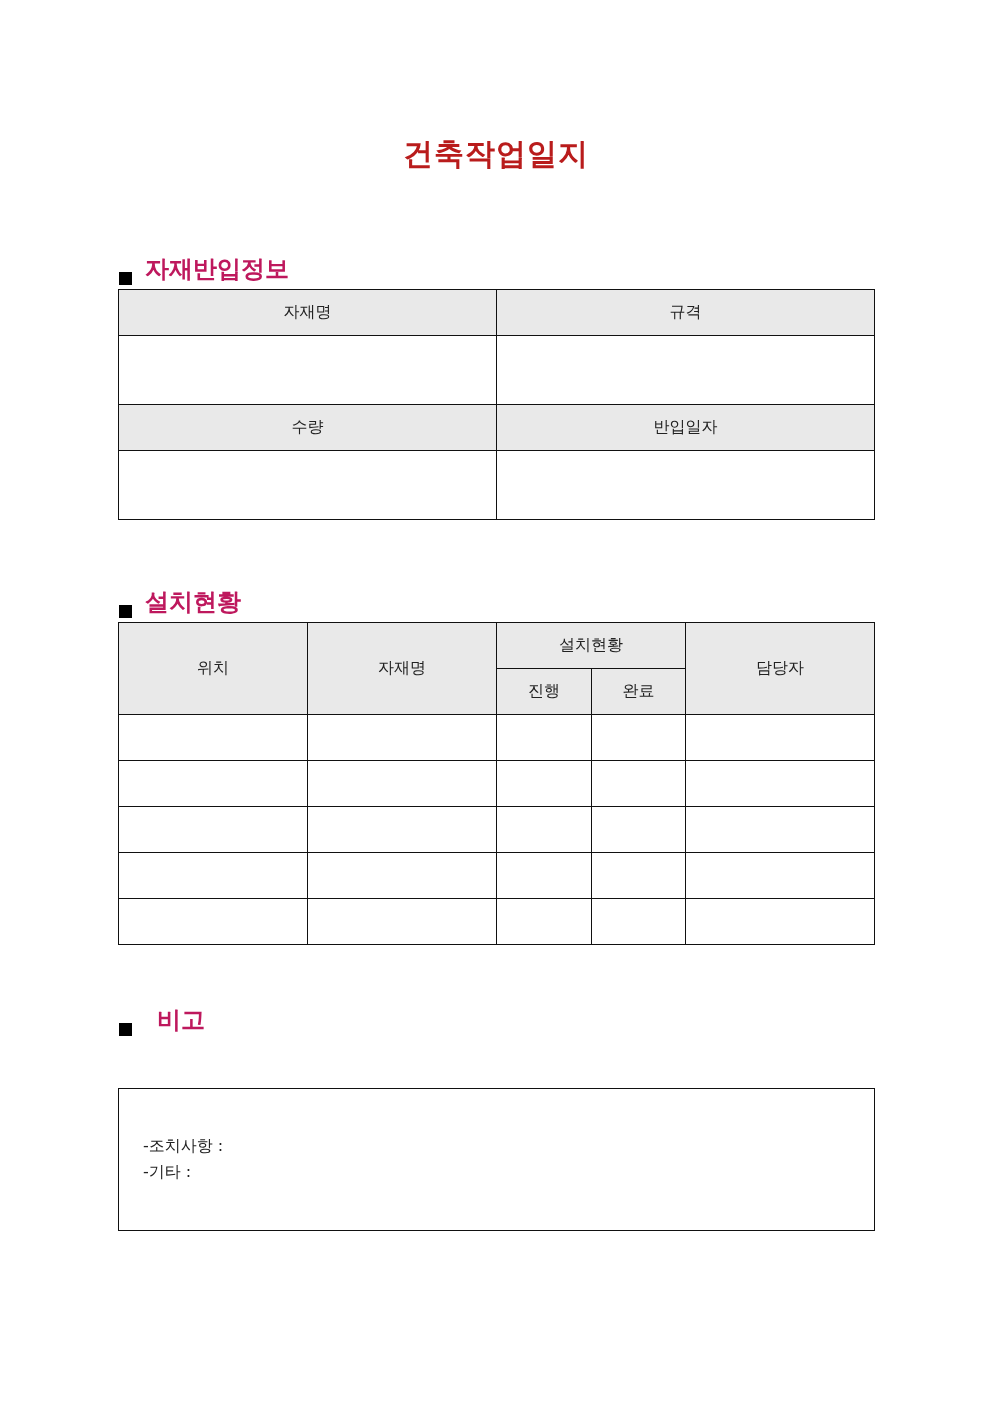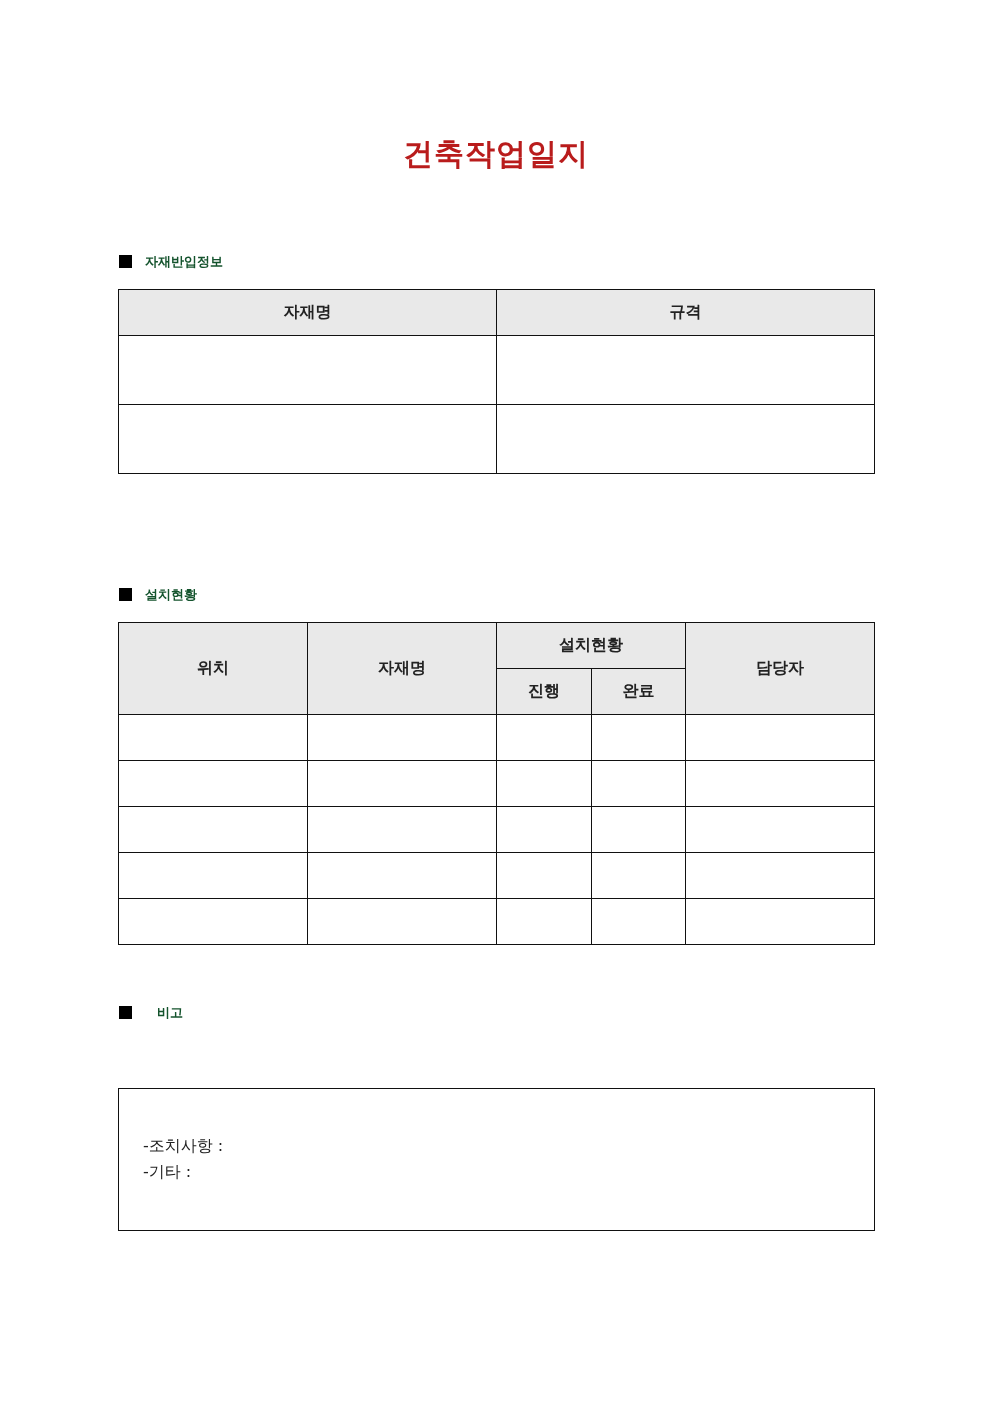--- a/index.html
+++ b/index.html
@@ -22,46 +22,46 @@
       top: 134px;
       text-align: center;
       font-size: 30px;
       font-weight: bold;
       letter-spacing: 1px;
       color: #b91c1c;
     }
     .section-heading {
       position: absolute;
       left: 119px;
-      font-size: 13px;
+      font-size: 24px;
       font-weight: bold;
-      color: #14532d;
+      color: #be185d;
       display: flex;
-      align-items: flex-start;
+      align-items: flex-end;
     }
     .section-heading .bullet {
       display: inline-block;
       width: 13px;
       height: 13px;
       background: #000;
       margin-right: 13px;
       margin-top: 2px;
     }
     table.grid {
       position: absolute;
       left: 118px;
       border-collapse: collapse;
       table-layout: fixed;
     }
     table.grid td, table.grid th {
       border: 1.3px solid #111;
       padding: 12px;
       text-align: center;
       vertical-align: middle;
-      font-weight: bold;
+      font-weight: normal;
       font-size: 16px;
       color: #222;
     }
     table.grid th {
       background: #e9e9e9;
     }
     
     #t1 { top: 289px; width: 757px; }
     #t1 col { width: 378px; }
     #t1 .hdr { height: 42px; }
@@ -105,20 +105,24 @@
       <col>
     </colgroup>
   <tbody>
       <tr class="hdr">
     <th>자재명</th>
     <th>규격</th>
   </tr>
   <tr class="dat">
     <td></td>
     <td></td>
+  </tr>
+  <tr class="hdr">
+    <th>수량</th>
+    <th>반입일자</th>
   </tr>
   <tr class="dat">
     <td></td>
     <td></td>
   </tr>
 </tbody>
   </table>
 
 <div class="section-heading" style="top:586px;">
   <span class="bullet"></span>

